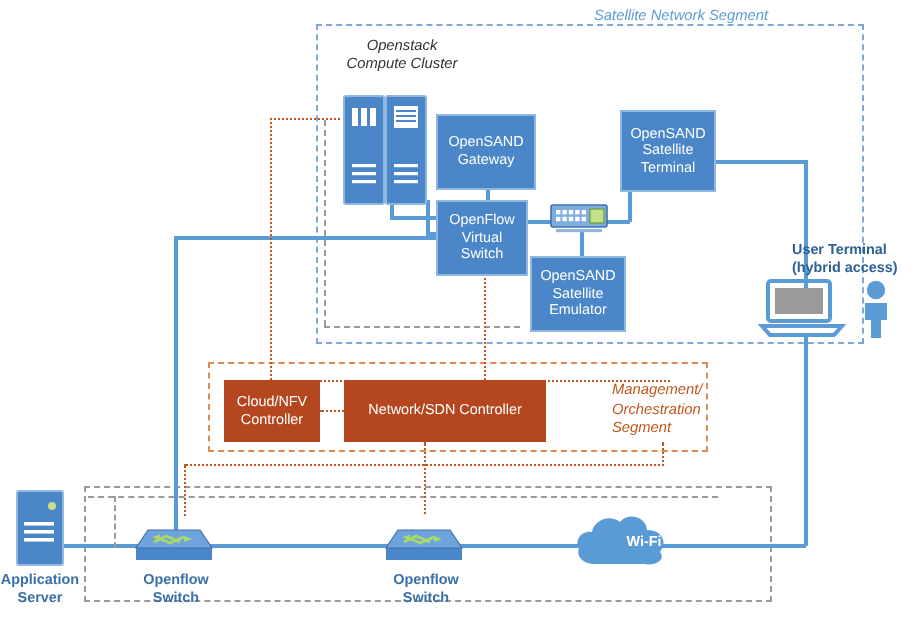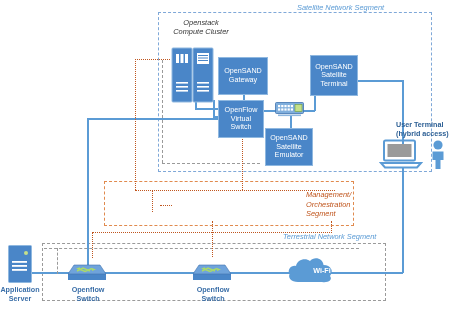--- a/index.html
+++ b/index.html
@@ -50,21 +50,20 @@
 
   <div class="seg seg-blue" style="left:158px;top:12px;width:274px;height:160px;"></div>
   <div class="seg-label" style="left:297px;top:3px;">Satellite Network Segment</div>
 
   <div class="seg seg-orange" style="left:104px;top:181px;width:250px;height:45px;"></div>
   <div class="seg-label orange" style="left:306px;top:190px;">Management/
 Orchestration
 Segment</div>
 
   <div class="seg seg-gray" style="left:42px;top:243px;width:344px;height:58px;"></div>
-  <div class="seg-label" style="left:283px;top:232px;">Terrestrial Network Segment</div>
 
   <div class="ln lnv" style="left:195px;top:100px;height:10px;"></div>
   <div class="ln lnh" style="left:195px;top:108px;width:27px;"></div>
   <div class="ln lnv" style="left:213px;top:100px;height:18px;"></div>
   <div class="ln lnh" style="left:213px;top:116px;width:10px;"></div>
 
   <div class="ln lnv" style="left:243px;top:95px;height:8px;"></div>
 
   <div class="ln lnh" style="left:87px;top:118px;width:136px;"></div>
   <div class="ln lnv" style="left:87px;top:118px;height:155px;"></div>
@@ -138,21 +137,24 @@
 Switch</div>
 
   <div class="nbox" style="left:310px;top:55px;width:48px;height:41px;">OpenSAND
 Satellite
 Terminal</div>
 
   <div class="nbox" style="left:265px;top:128px;width:48px;height:38px;">OpenSAND
 Satellite
 Emulator</div>
 
-
+  <div class="obox" style="left:112px;top:190px;width:48px;height:31px;">Cloud/NFV
+Controller</div>
+
+  <div class="obox" style="left:172px;top:190px;width:101px;height:31px;">Network/SDN Controller</div>
 
   <div class="icon" style="left:275px;top:102px;">
     <svg width="29" height="16" viewBox="0 0 29 16">
       <rect x="0.5" y="0.5" width="28" height="11" rx="1" fill="#7FAEDC" stroke="#3F72AE" stroke-width="0.8"></rect>
       <g fill="#ffffff">
         <rect x="3" y="3" width="2.2" height="2.2"></rect>
           <rect x="6.2" y="3" width="2.2" height="2.2"></rect>
         <rect x="9.4" y="3" width="2.2" height="2.2"></rect>
           <rect x="12.6" y="3" width="2.2" height="2.2"></rect>
         <rect x="15.8" y="3" width="2.2" height="2.2"></rect>

